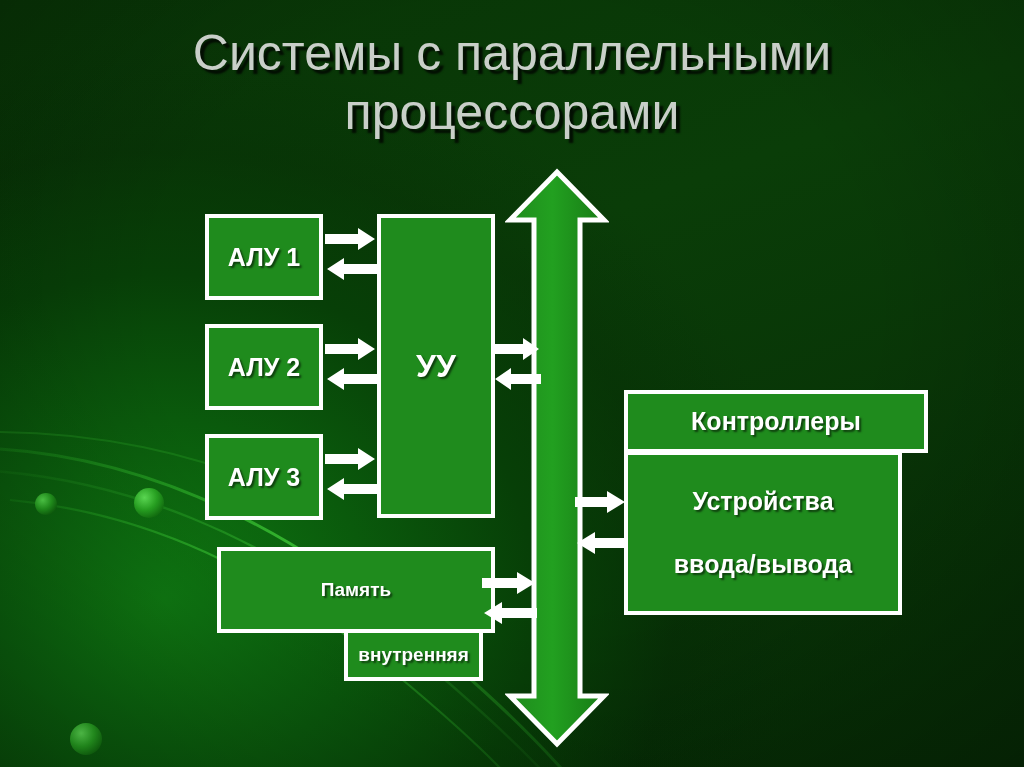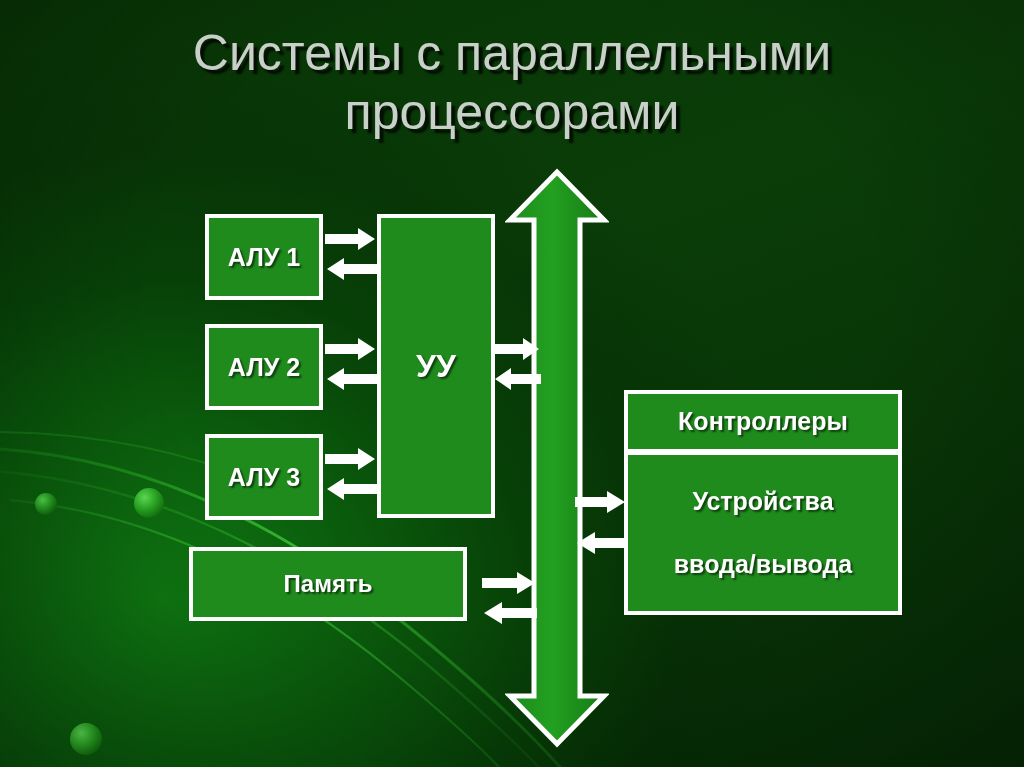--- a/index.html
+++ b/index.html
@@ -56,24 +56,24 @@
     color: #ffffff;
     font-weight: bold;
     text-align: center;
     text-shadow: 2px 2px 2px rgba(0,0,0,0.55);
   }
   .box.nb-top { border-top-width: 2px; }
   .b-alu1 { left: 205px; top: 214px; width: 118px; height: 86px; font-size: 25px; }
   .b-alu2 { left: 205px; top: 324px; width: 118px; height: 86px; font-size: 25px; }
   .b-alu3 { left: 205px; top: 434px; width: 118px; height: 86px; font-size: 25px; }
   .b-uu   { left: 377px; top: 214px; width: 118px; height: 304px; font-size: 32px; }
-  .b-mem  { left: 189px; top: 547px; width: 278px; height: 74px; font-size: 24px; }
+  .b-mem  { left: 217px; top: 547px; width: 278px; height: 86px; font-size: 19px; }
   .b-ext  { left: 205px; top: 631px; width: 139px; height: 50px; font-size: 19px; }
   .b-int  { left: 344px; top: 631px; width: 139px; height: 50px; font-size: 19px; }
-  .b-ctrl { left: 624px; top: 390px; width: 278px; height: 63px; font-size: 25px; }
+  .b-ctrl { left: 624px; top: 390px; width: 304px; height: 63px; font-size: 25px; }
   .b-io   { left: 624px; top: 453px; width: 278px; height: 162px; font-size: 25px;
             flex-direction: column; justify-content: center; gap: 34px; }
   .io-line { display: block; }
   
   .bus { position: absolute; left: 505px; top: 168px; width: 104px; height: 580px; }
   
   .conn { position: absolute; }
 </style>
 </head>
 <body>
@@ -128,20 +128,23 @@
     <span>АЛУ 3</span>
   </div>
 
   <div class="box b-uu">
     <span>УУ</span>
   </div>
 
   <div class="box b-mem">
     <span>Память</span>
   </div>
+  <div class="box b-int nb-top">
+    <span>внутренняя</span>
+  </div>
 
   <div class="box b-ctrl">
     <span>Контроллеры</span>
   </div>
   <div class="box b-io nb-top">
     <span class="io-line">Устройства</span>
     <span class="io-line">ввода/вывода</span>
   </div>
 
   <svg class="bus" viewBox="0 0 104 580">

